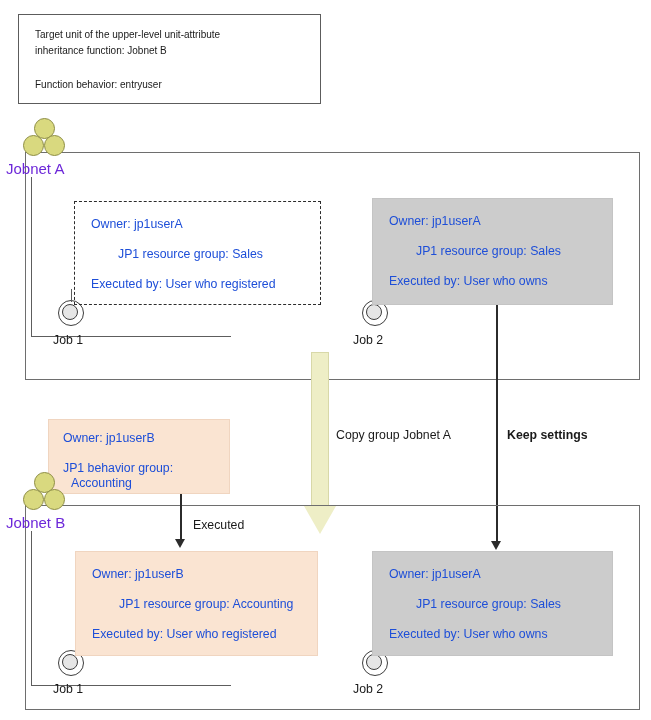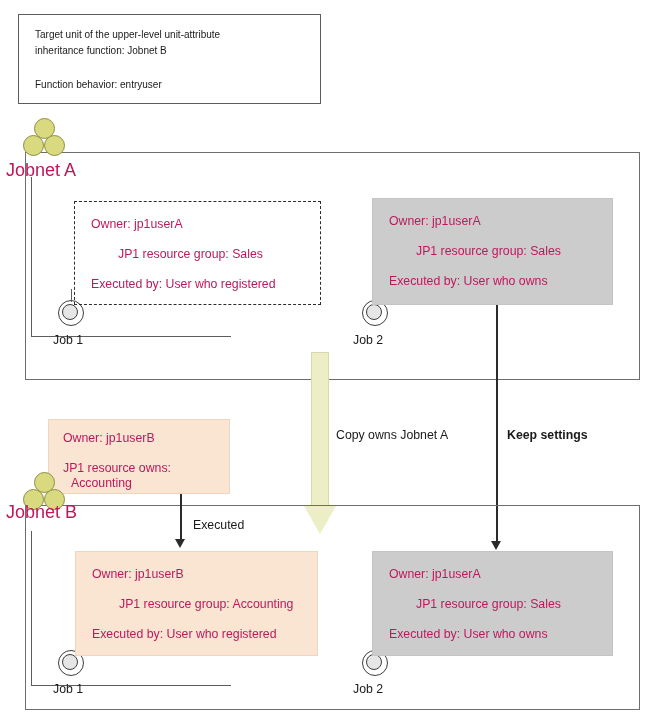--- a/index.html
+++ b/index.html
@@ -50,23 +50,23 @@
     width: 21px; height: 21px;
     border-radius: 50%;
     background: #d9d97f;
     border: 1.3px solid #8e8e45;
     box-sizing: border-box;
   }
   .jobnet-icon .c-top  { left: 12px; top: 0px; }
   .jobnet-icon .c-left { left: 1px;  top: 17px; }
   .jobnet-icon .c-right{ left: 22px; top: 17px; }
   .jobnet-label {
-    font-size: 18px;
-    white-space: nowrap;
-    color: #be185d;
+    font-size: 15px;
+    white-space: nowrap;
+    color: #6d28d9;
   }
 
   
   .job-icon {
     width: 26px; height: 26px;
     border-radius: 50%;
     background: #ffffff;
     border: 1.6px solid #3d3d3d;
     box-sizing: border-box;
   }
@@ -87,21 +87,21 @@
   }
 
   
   .attr-box { box-sizing: border-box; }
   .attr-box .row {
     position: absolute;
     left: 16px;
     font-size: 12.3px;
     line-height: 15px;
     white-space: nowrap;
-    color: #be185d;
+    color: #1d4ed8;
   }
   .attr-box .row.r0 { top: 15px; }
   .attr-box .row.r1 { top: 45px; margin-left: 27px; }
   .attr-box .row.r2 { top: 75px; }
 
   .box-dashed {
     border: 1.4px dashed #2b2b2b;
     background: transparent;
   }
   .box-gray {
@@ -195,40 +195,40 @@
   </div>
 
   <div class="abs vline-dark" style="left:496px; top:305px; height:238px;"></div>
   <div class="abs arrowhead-down" style="left:491px; top:541px;"></div>
   <div class="abs mid-label" style="left:507px; top:428px;font-weight:bold;">Keep settings</div>
 
   <div class="abs" id="big-arrow">
     <div class="shaft"></div>
     <div class="head"></div>
   </div>
-  <div class="abs mid-label" style="left:336px; top:428px;">Copy owns Jobnet A</div>
+  <div class="abs mid-label" style="left:336px; top:428px;">Copy group Jobnet A</div>
 
   <div class="abs jobnet-frame" id="jobnet-b-frame"></div>
 
   <div class="abs attr-box box-peach" style="left:48px; top:419px; width:182px; height:75px;">
     <div class="row r0" style="left:14px; top:11px;">Owner: jp1userB</div>
-    <div class="row" style="left:14px; top:41px;">JP1 resource owns:</div>
+    <div class="row" style="left:14px; top:41px;">JP1 behavior group:</div>
     <div class="row" style="left:14px; top:56px;margin-left:8px;">Accounting</div>
   </div>
 
   <div class="abs vline-dark" style="left:180px; top:494px; height:47px;"></div>
   <div class="abs arrowhead-down" style="left:175px; top:539px;"></div>
   <div class="abs mid-label" style="left:193px; top:518px;">Executed</div>
 
   <div class="abs jobnet-icon" style="left:22px; top:472px;">
     <div class="c c-top"></div>
     <div class="c c-left"></div>
     <div class="c c-right"></div>
   </div>
-  <div class="abs jobnet-label" style="left:6px; top:502px;">Jobnet B</div>
+  <div class="abs jobnet-label" style="left:6px; top:514px;">Jobnet B</div>
 
   <div class="abs vline" style="left:31px; top:531px; height:155px;"></div>
   <div class="abs hline" style="left:31px; top:685px; width:200px;"></div>
 
   <div class="abs job-icon" style="left:58px; top:650px;"></div>
   <div class="abs job-label" style="left:53px; top:682px;">Job 1</div>
 
   <div class="abs attr-box box-peach" style="left:75px; top:551px; width:243px; height:105px;">
     <div class="row r0">Owner: jp1userB</div>
     <div class="row r1">JP1 resource group: Accounting</div>

